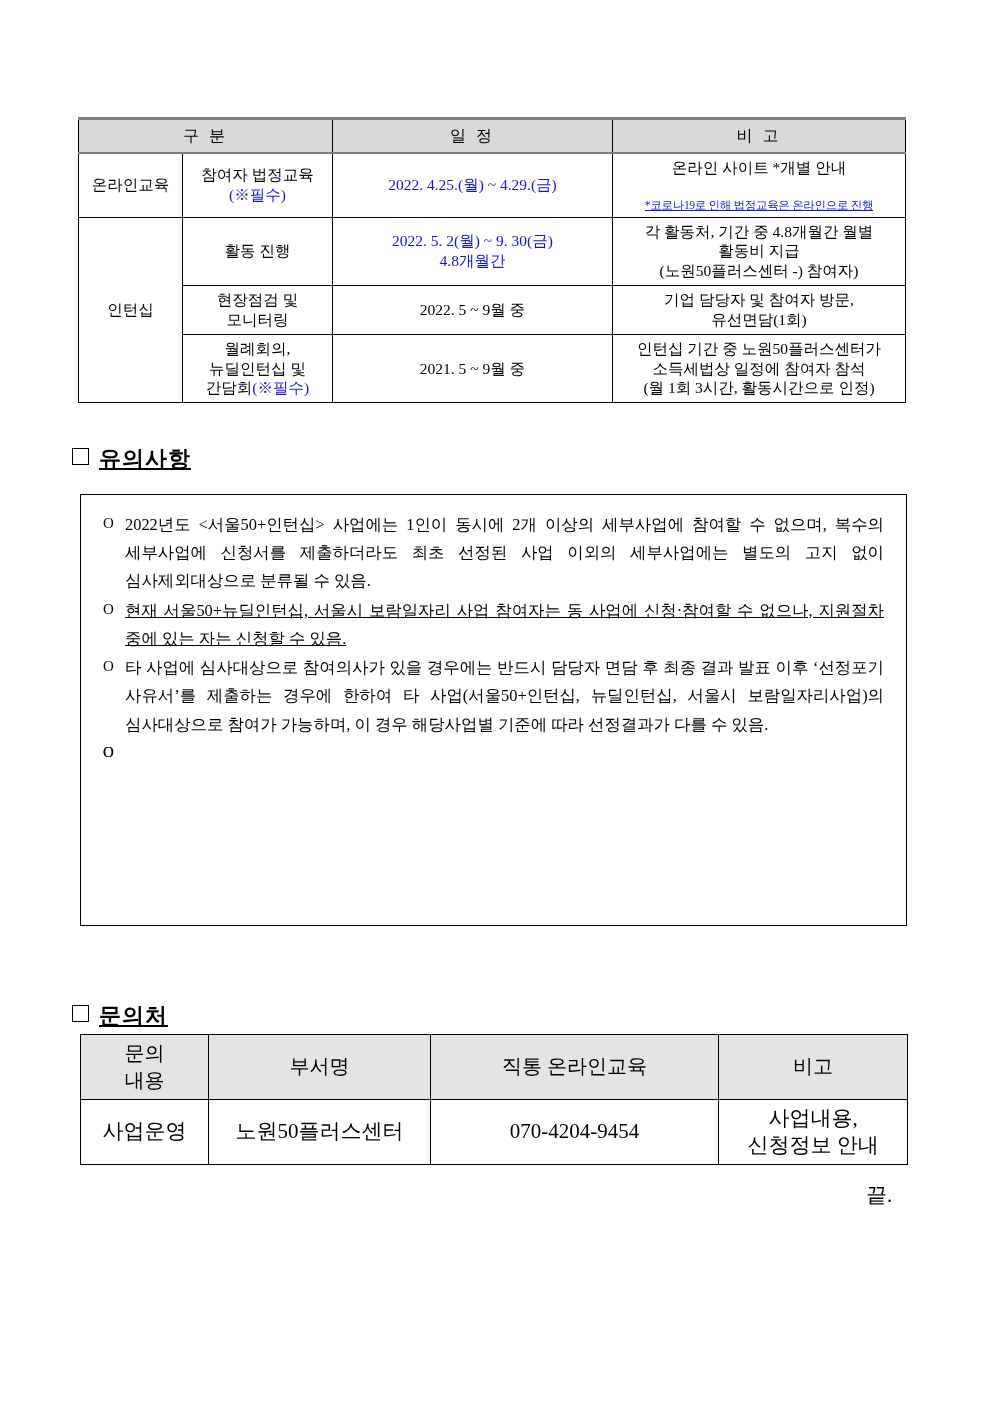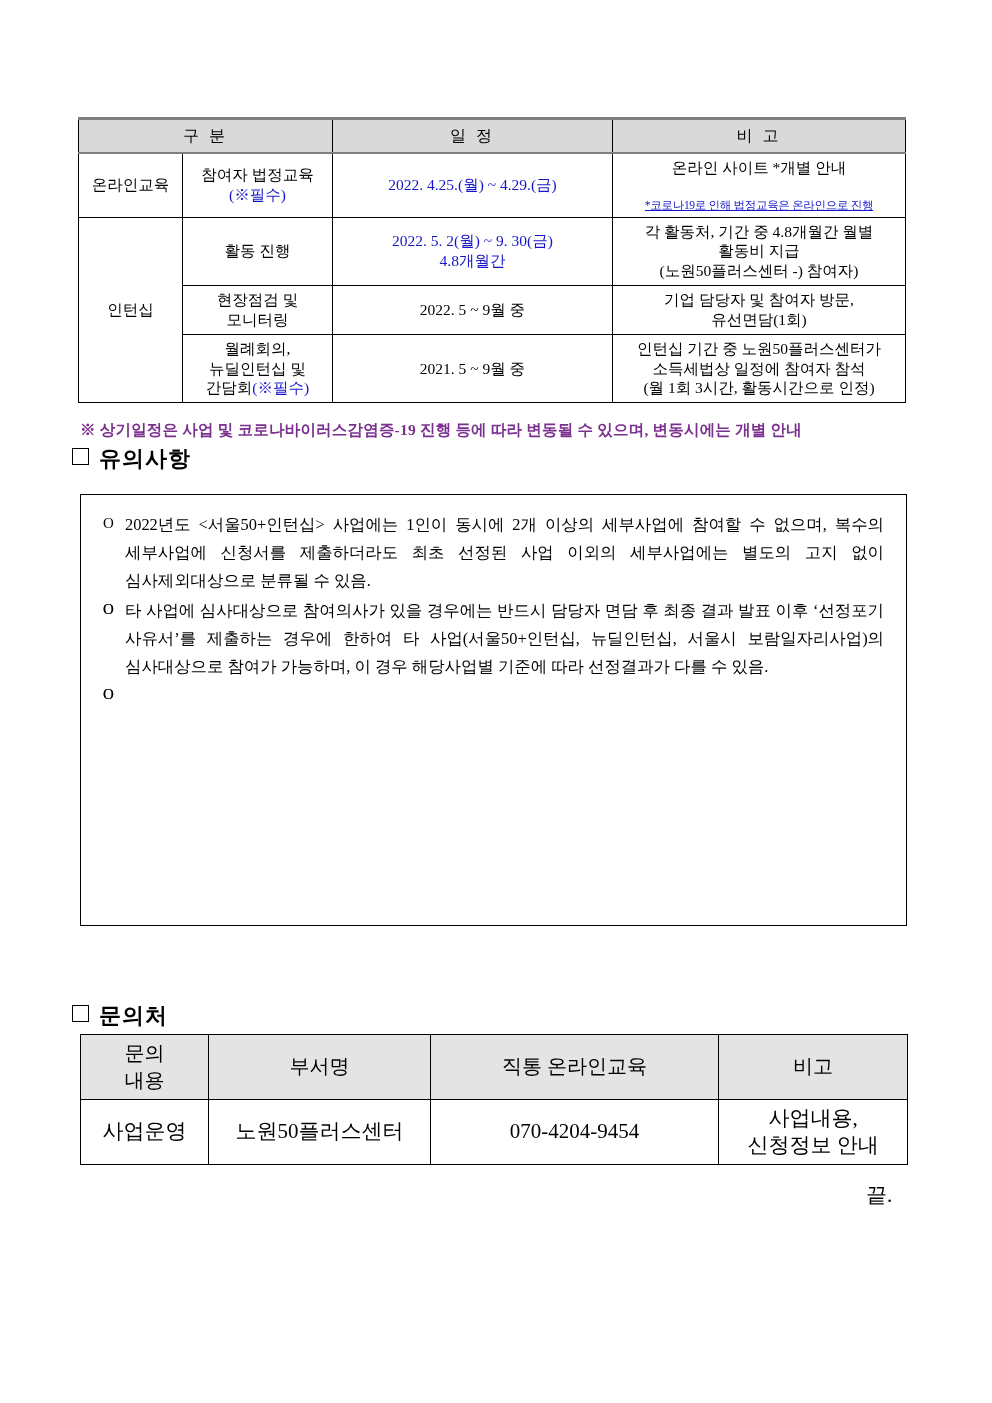--- a/index.html
+++ b/index.html
@@ -81,20 +81,21 @@
     white-space: nowrap;
   }
 
   
   .sec-head {
     position: absolute;
     font-size: 22px;
     font-weight: bold;
     letter-spacing: 1px;
     white-space: nowrap;
+    text-decoration: underline;
   }
   .sec-head .box-glyph {
     display: inline-block;
     width: 15px;
     height: 15px;
     border: 1.6px solid #000;
     margin-right: 10px;
     vertical-align: 1px;
   }
   #head-notice { left: 72px; top: 443px; }
@@ -253,32 +254,31 @@
             <div>인턴십 기간 중 노원50플러스센터가</div>
             <div>소득세법상 일정에 참여자 참석</div>
             <div>(월 1회 3시간, 활동시간으로 인정)</div>
           </td>
         </tr>
 
       </tbody>
     </table>
   </div>
 
-  <div class="purple-note">※ 상기일정은 사업 및 코로나바이러스감염증-19 진행 등에 따라 변동될 수 있으며, 변동시에는 개별 안내</div>
 
   <div class="sec-head" id="head-notice">
     <span class="box-glyph"></span><span>유의사항</span>
   </div>
 
   <div class="notice-box">
     <p class="notice-item">
       <span class="bullet">O</span><span>2022년도 &lt;서울50+인턴십&gt; 사업에는 1인이 동시에 2개 이상의 세부사업에 참여할 수 없으며, 복수의 세부사업에 신청서를 제출하더라도 최초 선정된 사업 이외의 세부사업에는 별도의 고지 없이 심사제외대상으로 분류될 수 있음.</span>
     </p>
     <p class="notice-item u">
-      <span class="bullet" style="text-decoration:none">O</span>
+      <span class="bullet" style="text-decoration:none">O</span><span>현재 서울50+뉴딜인턴십, 서울시 보람일자리 사업 참여자는 동 사업에 신청·참여할 수 없으나, 지원절차 중에 있는 자는 신청할 수 있음.</span>
     </p>
     <p class="notice-item">
       <span class="bullet">O</span><span>타 사업에 심사대상으로 참여의사가 있을 경우에는 반드시 담당자 면담 후 최종 결과 발표 이후 ‘선정포기 사유서’를 제출하는 경우에 한하여 타 사업(서울50+인턴십, 뉴딜인턴십, 서울시 보람일자리사업)의 심사대상으로 참여가 가능하며, 이 경우 해당사업별 기준에 따라 선정결과가 다를 수 있음.</span>
     </p>
     <p class="notice-item">
       <span class="bullet">O</span>
     </p>
     <p class="notice-item">
       <span class="bullet">O</span>
     </p>

